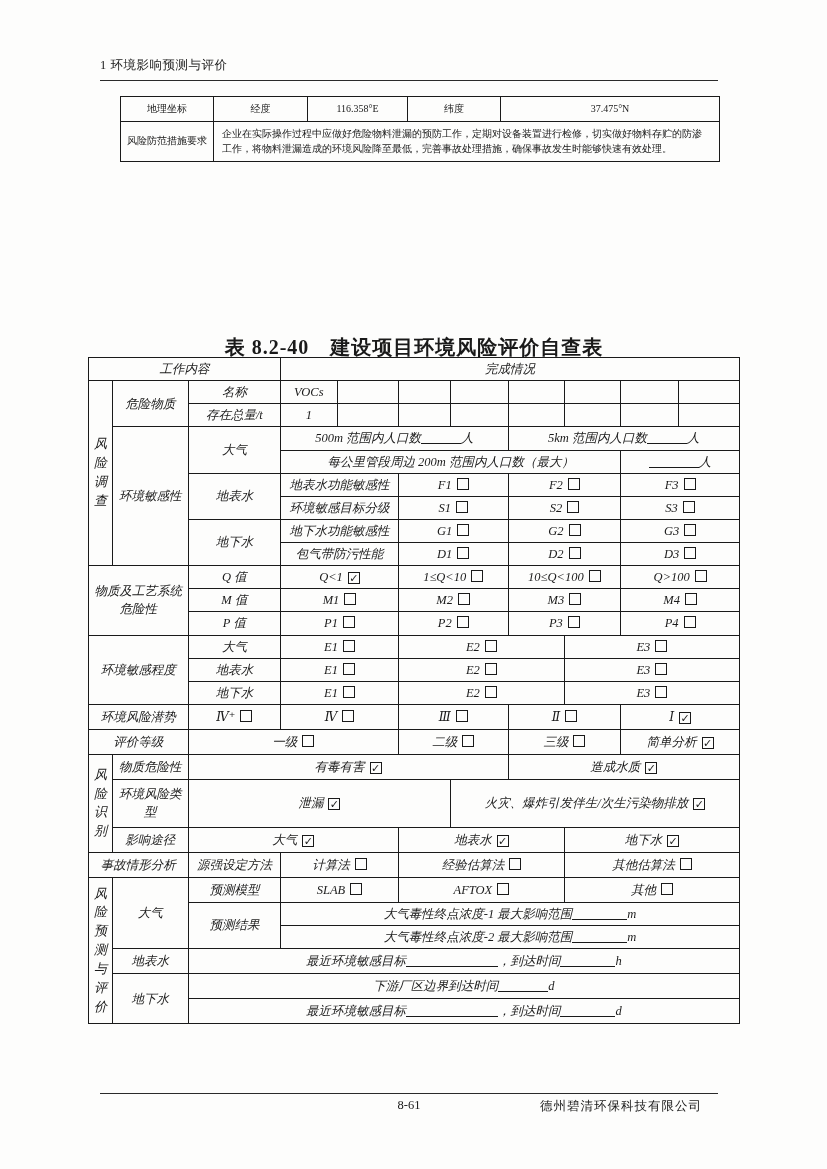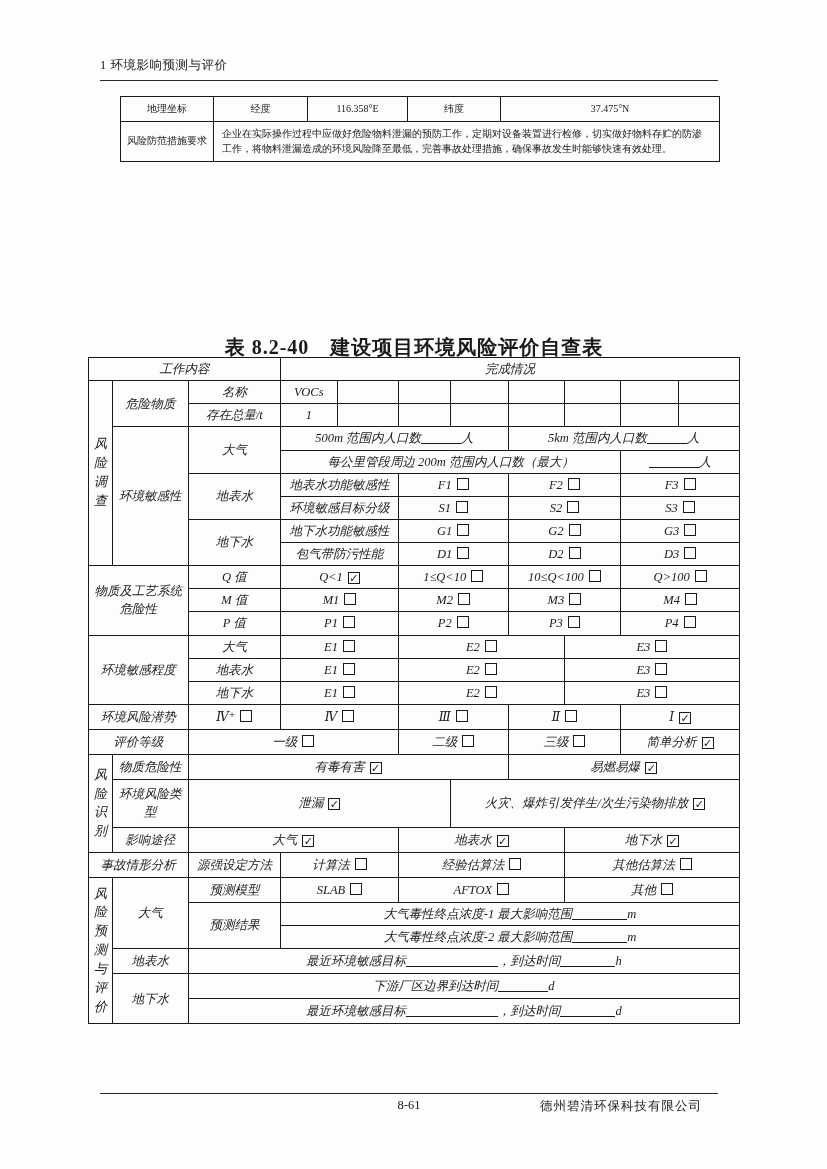--- a/index.html
+++ b/index.html
@@ -231,21 +231,21 @@
       <td colspan="3"><span>一级</span><span class="cb"></span></td>
       <td colspan="2"><span>二级</span><span class="cb"></span></td>
       <td colspan="2"><span>三级</span><span class="cb"></span></td>
       <td colspan="2"><span>简单分析</span><span class="cb checked"></span></td>
     </tr>
 
     <tr class="r26">
       <td rowspan="3" class="vcell">风险识别</td>
       <td>物质危险性</td>
       <td colspan="5"><span>有毒有害</span><span class="cb checked"></span></td>
-      <td colspan="4"><span>易燃易爆</span><span class="cb checked"></span></td>
+      <td colspan="4"><span>造成水质</span><span class="cb checked"></span></td>
     </tr>
     <tr class="rtall">
       <td class="wrap2">环境风险类型</td>
       <td colspan="4"><span>泄漏</span><span class="cb checked"></span></td>
       <td colspan="5"><span>火灾、爆炸引发伴生/次生污染物排放</span><span class="cb checked"></span></td>
     </tr>
     <tr class="r26">
       <td>影响途径</td>
       <td colspan="3"><span>大气</span><span class="cb checked"></span></td>
       <td colspan="3"><span>地表水</span><span class="cb checked"></span></td>

